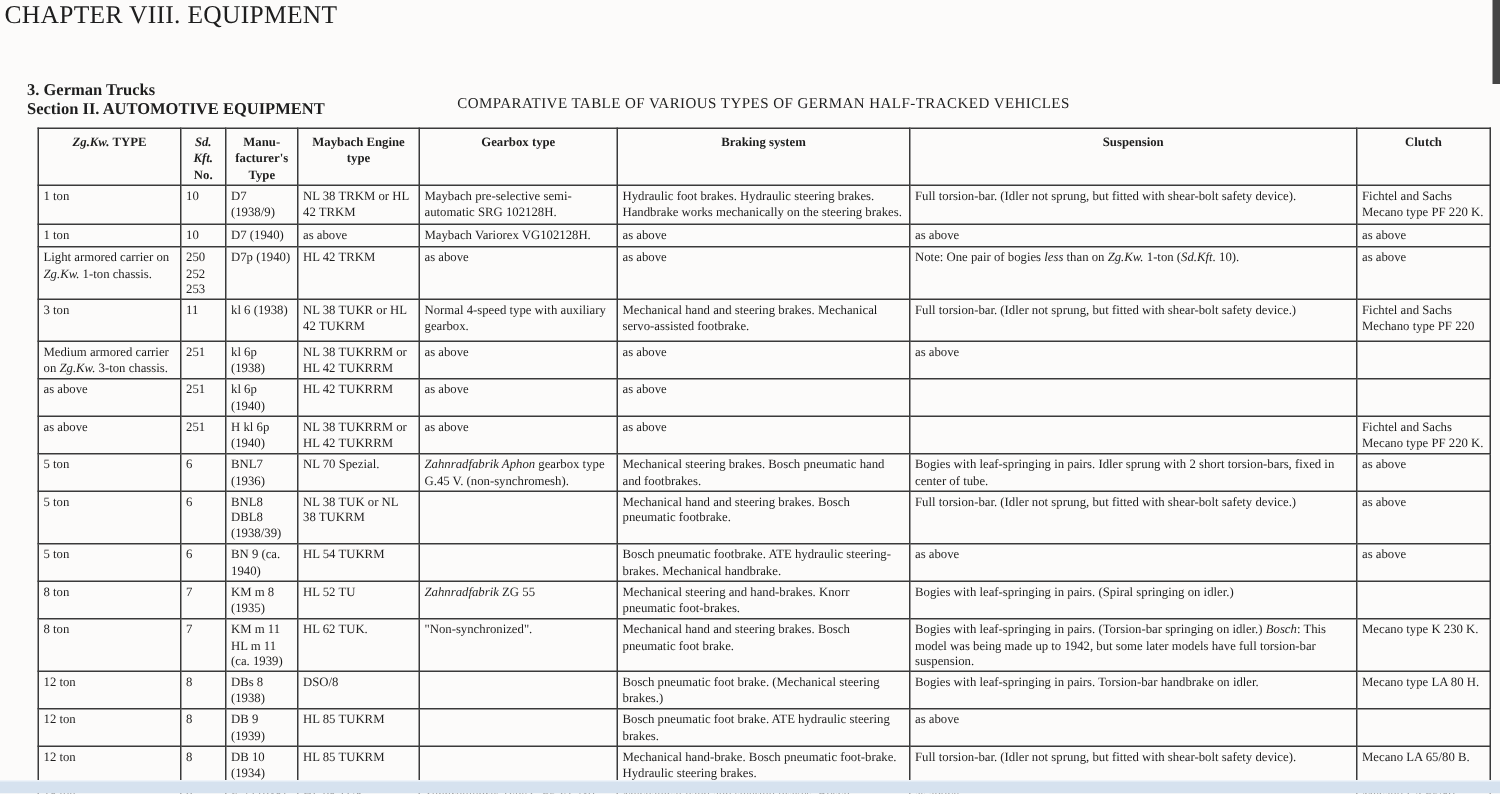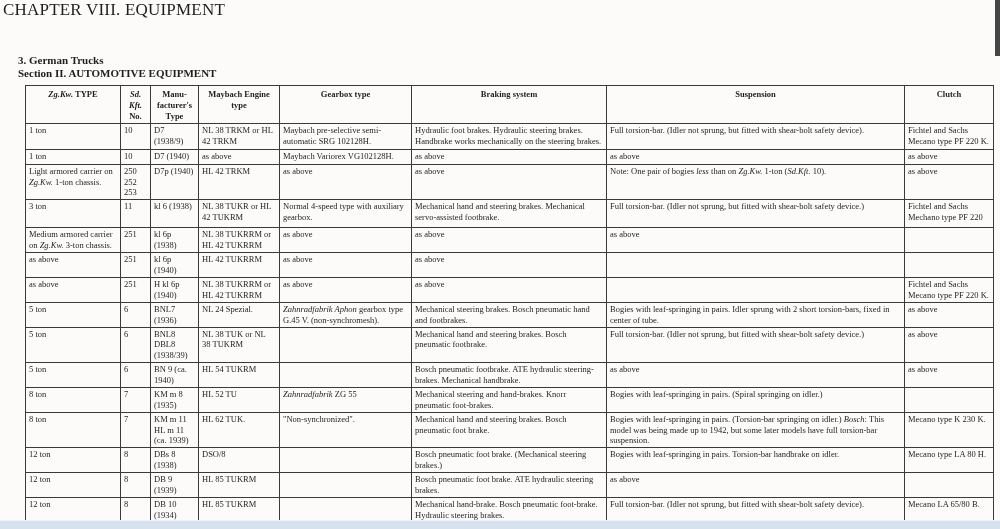--- a/index.html
+++ b/index.html
@@ -48,20 +48,21 @@
   .bottom-strip{position:absolute;left:0;right:0;bottom:0;height:8px;background:#d6e2ef;border-top:1px solid #eef3f9;}
   .edge-strip{position:absolute;right:0;top:0;width:5px;height:56px;background:#454545;}
 </style>
 </head>
 <body>
 
 <div class="doc">
   <div class="h-chapter">CHAPTER VIII. EQUIPMENT</div>
   <div class="h-section">Section II. AUTOMOTIVE EQUIPMENT</div>
   <div class="h-sub">3. German Trucks</div>
+  <div class="tbl-title">COMPARATIVE TABLE OF VARIOUS TYPES OF GERMAN HALF-TRACKED VEHICLES</div>
 
   <div class="tablewrap">
     <table>
       <colgroup>
         <col style="width:95px">
           <col style="width:30px">
           <col style="width:48px">
           <col style="width:81px">
         <col style="width:132px">
           <col style="width:195px">
@@ -155,21 +156,21 @@
             <td><span>as above</span></td>
             <td><span>as above</span></td>
             <td></td>
             <td><span>Fichtel and Sachs Mecano type PF 220 K.</span></td>
           </tr>
           <tr>
             <td><span>5 ton</span></td>
             <td><span>6</span></td>
             <td><span>BNL7
 (1936)</span></td>
-            <td><span>NL 24 Spezial.</span></td>
+            <td><span>NL 70 Spezial.</span></td>
             <td><i>Zahnradfabrik Aphon</i><span> gearbox type G.45 V. (non-synchromesh).</span></td>
             <td><span>Mechanical steering brakes. Bosch pneumatic hand and footbrakes.</span></td>
             <td><span>Bogies with leaf-springing in pairs. Idler sprung with 2 short torsion-bars, fixed in center of tube.</span></td>
             <td><span>as above</span></td>
           </tr>
           <tr>
             <td><span>5 ton</span></td>
             <td><span>6</span></td>
             <td><span>BNL8
 DBL8

